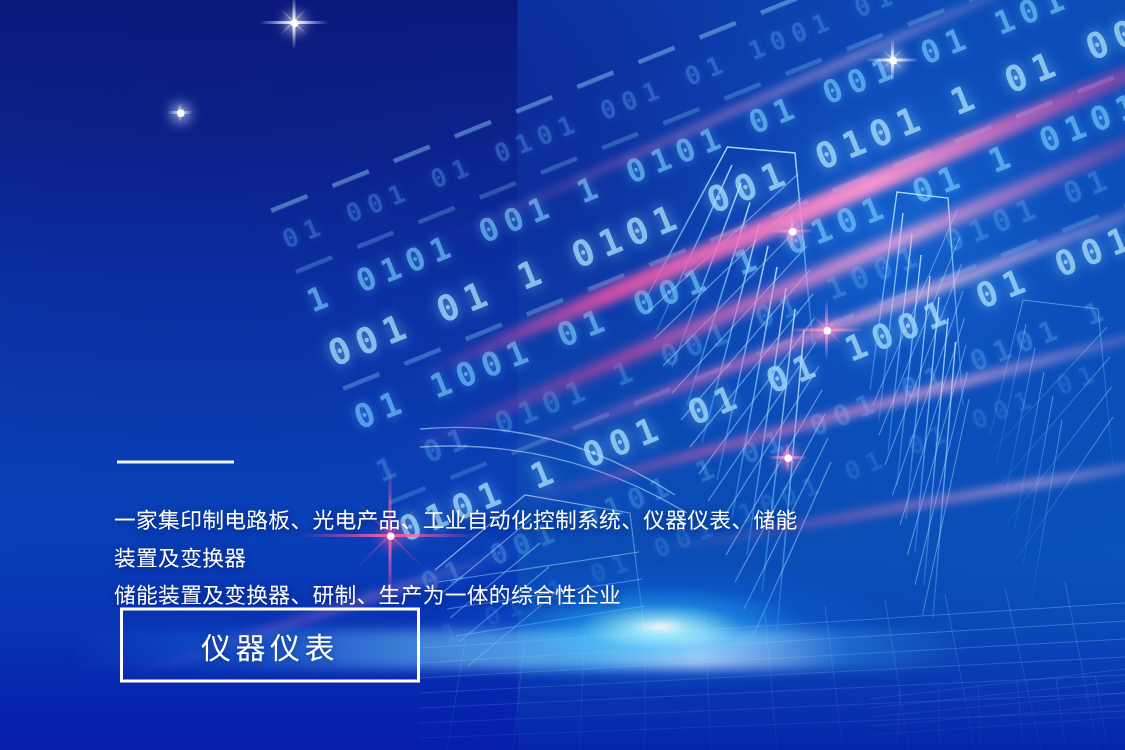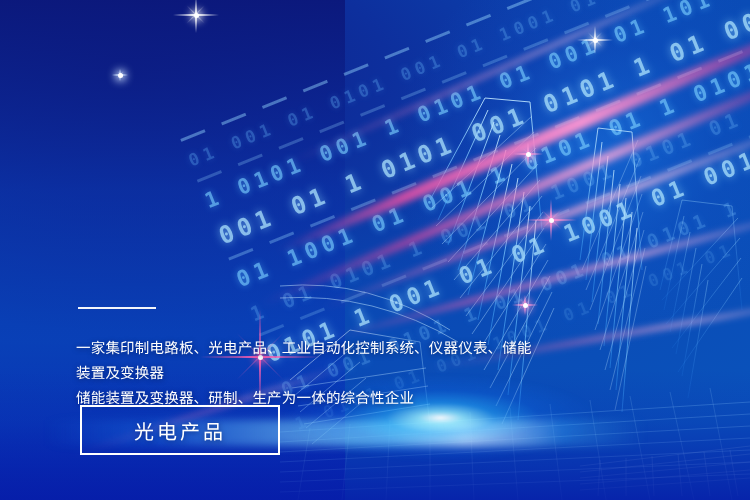--- a/index.html
+++ b/index.html
@@ -392,15 +392,15 @@
 
 
 
     <div class="rule"></div>
 
     <div class="desc">
       <p>一家集印制电路板、光电产品、工业自动化控制系统、仪器仪表、储能装置及变换器</p>
       <p>储能装置及变换器、研制、生产为一体的综合性企业</p>
     </div>
 
-    <button class="cta">光电产品</button>
+    <button class="cta">仪器仪表</button>
   </div>
 </div>
 
 </body></html>

